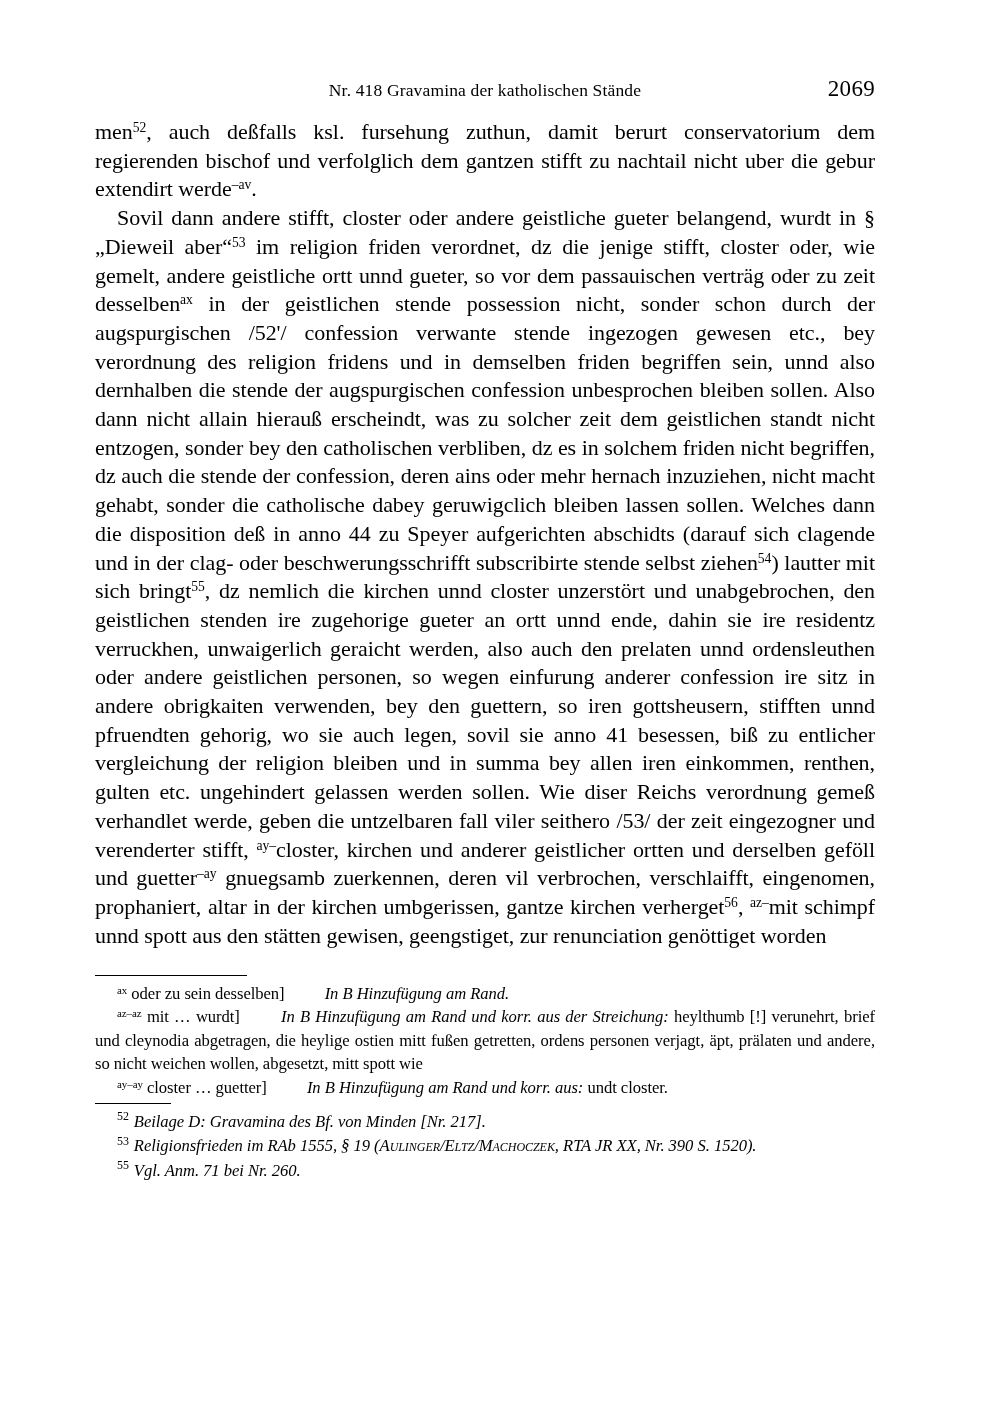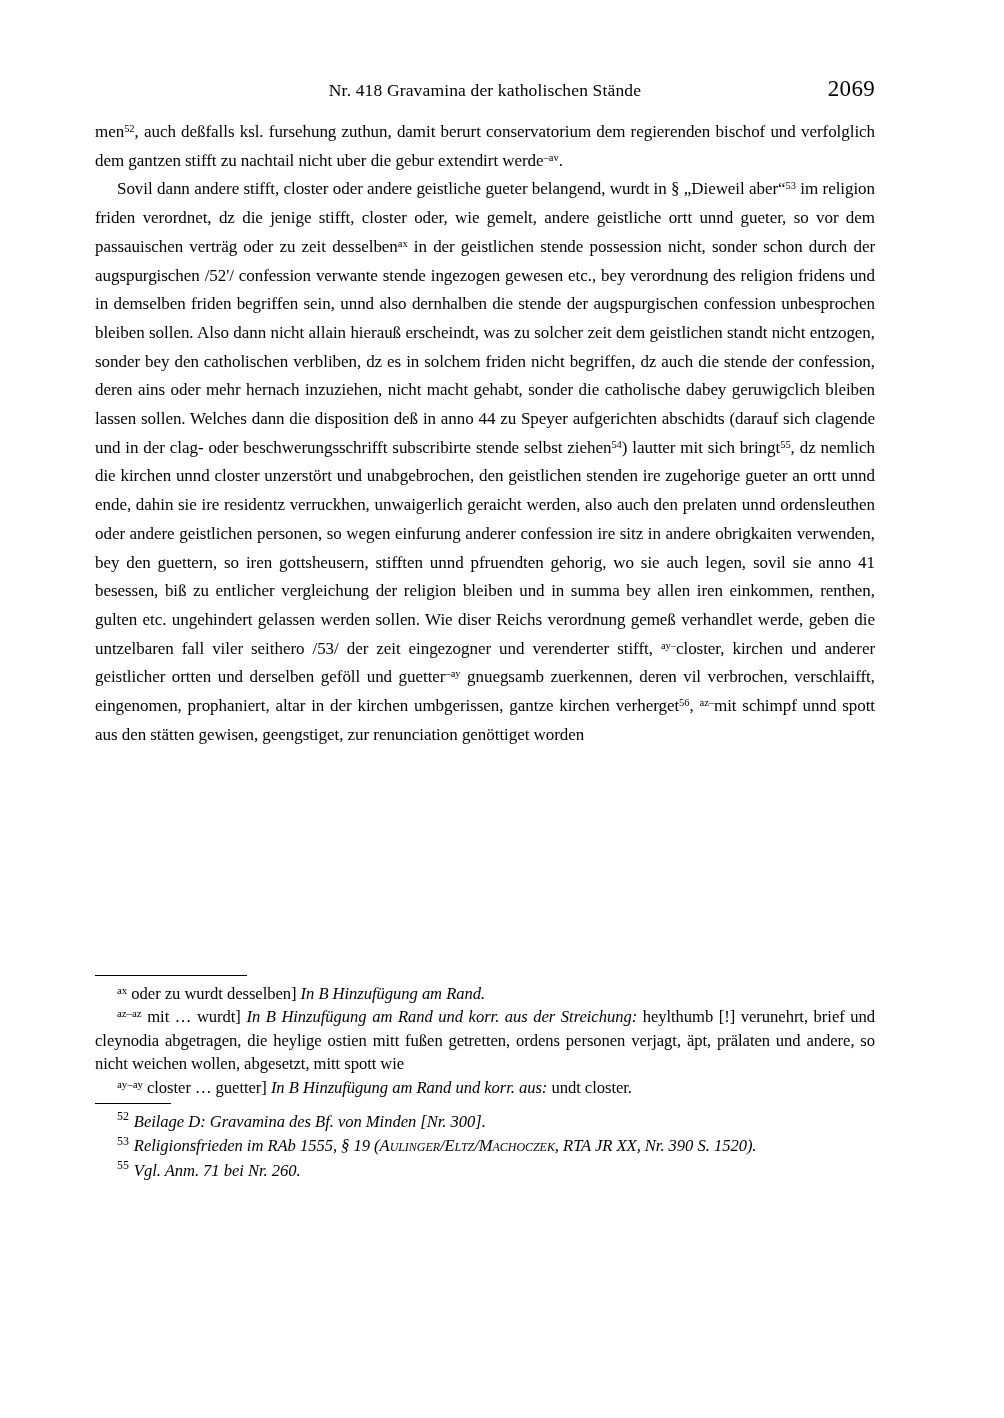--- a/index.html
+++ b/index.html
@@ -54,21 +54,21 @@
 
   
   .body-block {
     position: absolute;
     left: 0;
     top: 118px;
     width: 780px;
   }
   .para {
     margin: 0;
-    font-size: 17px;
+    font-size: 22px;
     line-height: 28.7px;
     text-align: justify;
     text-justify: inter-word;
     hyphens: none;
     letter-spacing: -0.05px;
   }
   .para.indent {
     text-indent: 22px;
   }
   .para + .para {
@@ -113,21 +113,21 @@
   }
   .app-note {
     margin: 0;
     text-indent: 22px;
   }
   .app-note .marker {
     font-size: 0.66em;
     line-height: 0;
     vertical-align: 0.5em;
   }
-  .it { font-style: italic; }
+  .it { font-style: italic; padding-left: 36px; }
 
   
   .footnotes {
     position: absolute;
     left: 0;
     top: 1110px;
     width: 780px;
     font-size: 16.6px;
     line-height: 24.4px;
     letter-spacing: -0.05px;
@@ -165,33 +165,33 @@
     <p class="para"><span>men</span><sup>52</sup><span>, auch deßfalls ksl. fursehung zuthun, damit berurt conservatorium dem regierenden bischof und verfolglich dem gantzen stifft zu nachtail nicht uber die gebur extendirt werde</span><span class="sup-sig">–av</span><span>.</span></p>
 
     <p class="para indent"><span>Sovil dann andere stifft, closter oder andere geistliche gueter belangend, wurdt in § „Dieweil aber“</span><sup>53</sup><span> im religion friden verordnet, dz die jenige stifft, closter oder, wie gemelt, andere geistliche ortt unnd gueter, so vor dem passauischen verträg oder zu zeit desselben</span><span class="sup-sig">ax</span><span> in der geistlichen stende possession nicht, sonder schon durch der augspurgischen /52'/ confession verwante stende ingezogen gewesen etc., bey verordnung des religion fridens und in demselben friden begriffen sein, unnd also dernhalben die stende der augspurgischen confession unbesprochen bleiben sollen. Also dann nicht allain hierauß erscheindt, was zu solcher zeit dem geistlichen standt nicht entzogen, sonder bey den catholischen verbliben, dz es in solchem friden nicht begriffen, dz auch die stende der confession, deren ains oder mehr hernach inzuziehen, nicht macht gehabt, sonder die catholische dabey geruwigclich bleiben lassen sollen. Welches dann die disposition deß in anno 44 zu Speyer aufgerichten abschidts (darauf sich clagende und in der clag- oder beschwerungsschrifft subscribirte stende selbst ziehen</span><sup>54</sup><span>) lautter mit sich bringt</span><sup>55</sup><span>, dz nemlich die kirchen unnd closter unzerstört und unabgebrochen, den geistlichen stenden ire zugehorige gueter an ortt unnd ende, dahin sie ire residentz verruckhen, unwaigerlich geraicht werden, also auch den prelaten unnd ordensleuthen oder andere geistlichen personen, so wegen einfurung anderer confession ire sitz in andere obrigkaiten verwenden, bey den guettern, so iren gottsheusern, stifften unnd pfruendten gehorig, wo sie auch legen, sovil sie anno 41 besessen, biß zu entlicher vergleichung der religion bleiben und in summa bey allen iren einkommen, renthen, gulten etc. ungehindert gelassen werden sollen. Wie diser Reichs verordnung gemeß verhandlet werde, geben die untzelbaren fall viler seithero /53/ der zeit eingezogner und verenderter stifft, </span><span class="sup-sig">ay–</span><span>closter, kirchen und anderer geistlicher ortten und derselben geföll und guetter</span><span class="sup-sig">–ay</span><span> gnuegsamb zuerkennen, deren vil verbrochen, verschlaifft, eingenomen, prophaniert, altar in der kirchen umbgerissen, gantze kirchen verherget</span><sup>56</sup><span>, </span><span class="sup-sig">az–</span><span>mit schimpf unnd spott aus den stätten gewisen, geengstiget, zur renunciation genöttiget worden</span></p>
 
   </div>
 
   <div class="rule rule-app"></div>
 
   <div class="apparatus">
 
-    <p class="app-note"><span class="marker">ax</span><span> oder zu wurdt desselben]</span><span class="it"> In B Hinzufügung am Rand.</span><span></span></p>
+    <p class="app-note"><span class="marker">ax</span><span> oder zu sein desselben]</span><span class="it"> In B Hinzufügung am Rand.</span><span></span></p>
 
     <p class="app-note"><span class="marker">az–az</span><span> mit … wurdt]</span><span class="it"> In B Hinzufügung am Rand und korr. aus der Streichung:</span><span> heylthumb [!] verunehrt, brief und cleynodia abgetragen, die heylige ostien mitt fußen getretten, ordens personen verjagt, äpt, prälaten und andere, so nicht weichen wollen, abgesetzt, mitt spott wie</span></p>
 
     <p class="app-note"><span class="marker">ay–ay</span><span> closter … guetter]</span><span class="it"> In B Hinzufügung am Rand und korr. aus:</span><span> undt closter.</span></p>
 
   </div>
 
   <div class="rule rule-fn"></div>
 
   <div class="footnotes">
 
-    <p class="fn"><span class="fnum">52</span><span>Beilage D: Gravamina des Bf. von Minden [Nr. 300].</span></p>
+    <p class="fn"><span class="fnum">52</span><span>Beilage D: Gravamina des Bf. von Minden [Nr. 217].</span></p>
 
     <p class="fn"><span class="fnum">53</span><span>Religionsfrieden im RAb 1555, § 19 (</span><span class="sc">Aulinger/Eltz/Machoczek</span><span>, RTA JR XX, Nr. 390 S. 1520).</span></p>
 
 
     <p class="fn"><span class="fnum">55</span><span>Vgl. Anm. 71 bei Nr. 260.</span></p>
 
 
   </div>
 
 </div>

